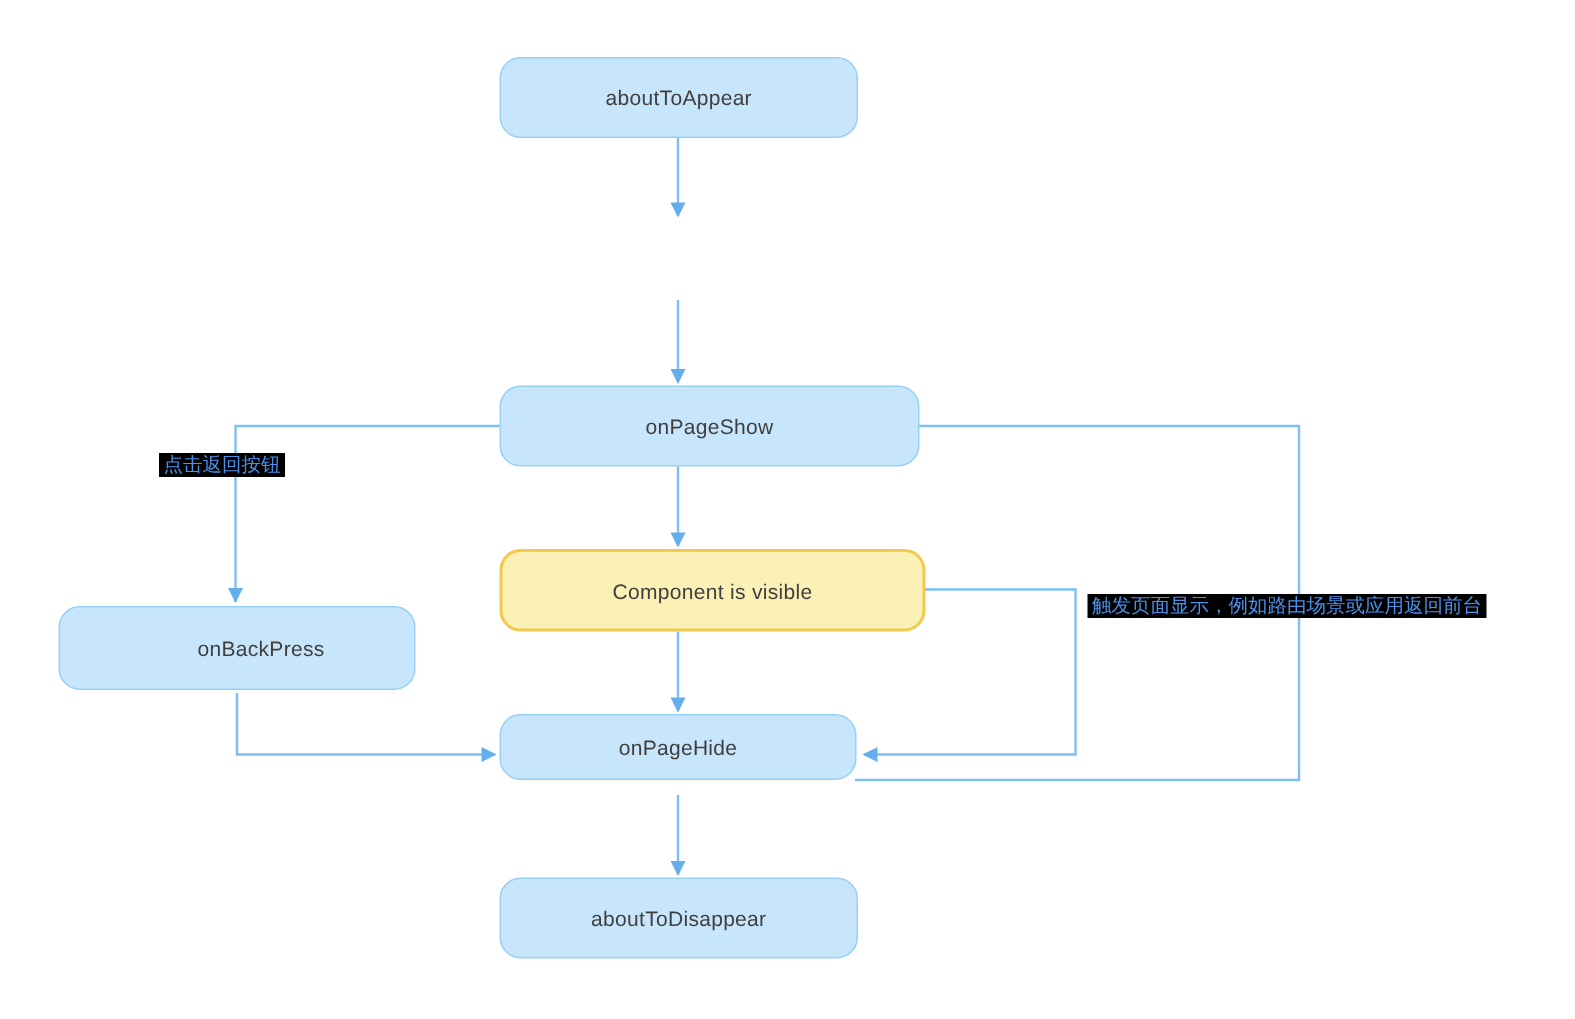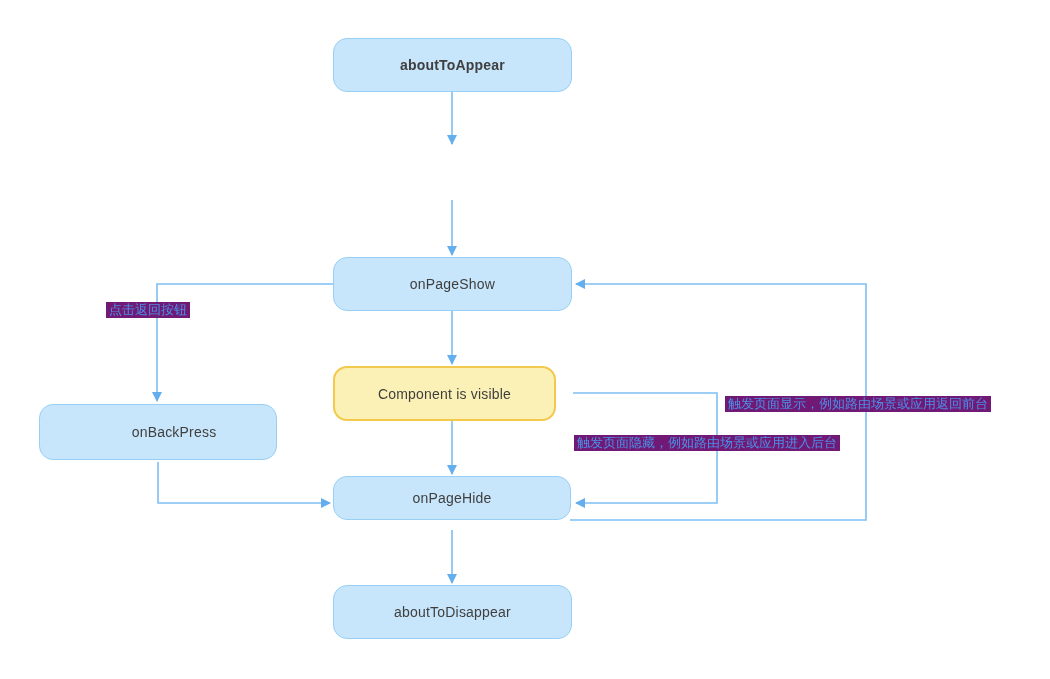--- a/index.html
+++ b/index.html
@@ -44,33 +44,33 @@
     letter-spacing: 0.2px;
   }
   .node.highlight {
     background: var(--highlight-fill, #FBF0B5);
     border: 2.5px solid var(--highlight-border, #F2C94C);
   }
 
   .edge-label {
     position: absolute;
     z-index: 2;
-    background: #701a75;
+    background: #000000;
     color: var(--label-text, #4A90E8);
     font-size: 13px;
     line-height: 16px;
     padding: 0 3px;
     white-space: nowrap;
   }
 
   
-  #n-aboutToAppear   { left: 333px; top: 38px;  width: 239px; height: 54px; font-weight: bold; }
+  #n-aboutToAppear   { left: 333px; top: 38px;  width: 239px; height: 54px; }
   #n-build           { left: 333px; top: 146px; width: 239px; height: 54px; }
-  #n-onPageShow      { left: 333px; top: 257px; width: 239px; height: 54px; }
-  #n-componentVisible{ left: 333px; top: 366px; width: 223px; height: 55px; }
+  #n-onPageShow      { left: 333px; top: 257px; width: 280px; height: 54px; }
+  #n-componentVisible{ left: 333px; top: 366px; width: 284px; height: 55px; }
   #n-onPageHide      { left: 333px; top: 476px; width: 238px; height: 44px; }
   #n-aboutToDisappear{ left: 333px; top: 585px; width: 239px; height: 54px; }
   #n-onBackPress     { left: 39px;  top: 404px; width: 238px; height: 56px; padding-left: 32px; }
 
   
   #lbl-back-button { left: 106px; top: 302px; }
   #lbl-page-show   { left: 725px; top: 396px; }
   #lbl-page-hide   { left: 574px; top: 435px; }
 </style>
 </head>
@@ -93,21 +93,20 @@
     <path class="wire" marker-end="url(#arrow)" d="M333,284 L157,284 L157,401"></path>
     <path class="wire" marker-end="url(#arrow)" d="M158,462 L158,503 L330,503"></path>
     <path class="wire" marker-end="url(#arrow)" d="M573,393 L717,393 L717,503 L576,503"></path>
     <path class="wire" marker-end="url(#arrow)" d="M570,520 L866,520 L866,284 L576,284"></path>
   </svg>
 
   <div class="edge-label" id="lbl-back-button">点击返回按钮</div>
 
   <div class="edge-label" id="lbl-page-show">触发页面显示，例如路由场景或应用返回前台</div>
 
-  <div class="edge-label" id="lbl-page-hide">触发页面隐藏，例如路由场景或应用进入后台</div>
 
   <div class="node" id="n-aboutToAppear">
     <span>aboutToAppear</span>
   </div>
 
 
   <div class="node" id="n-onPageShow">
     <span>onPageShow</span>
   </div>
 

